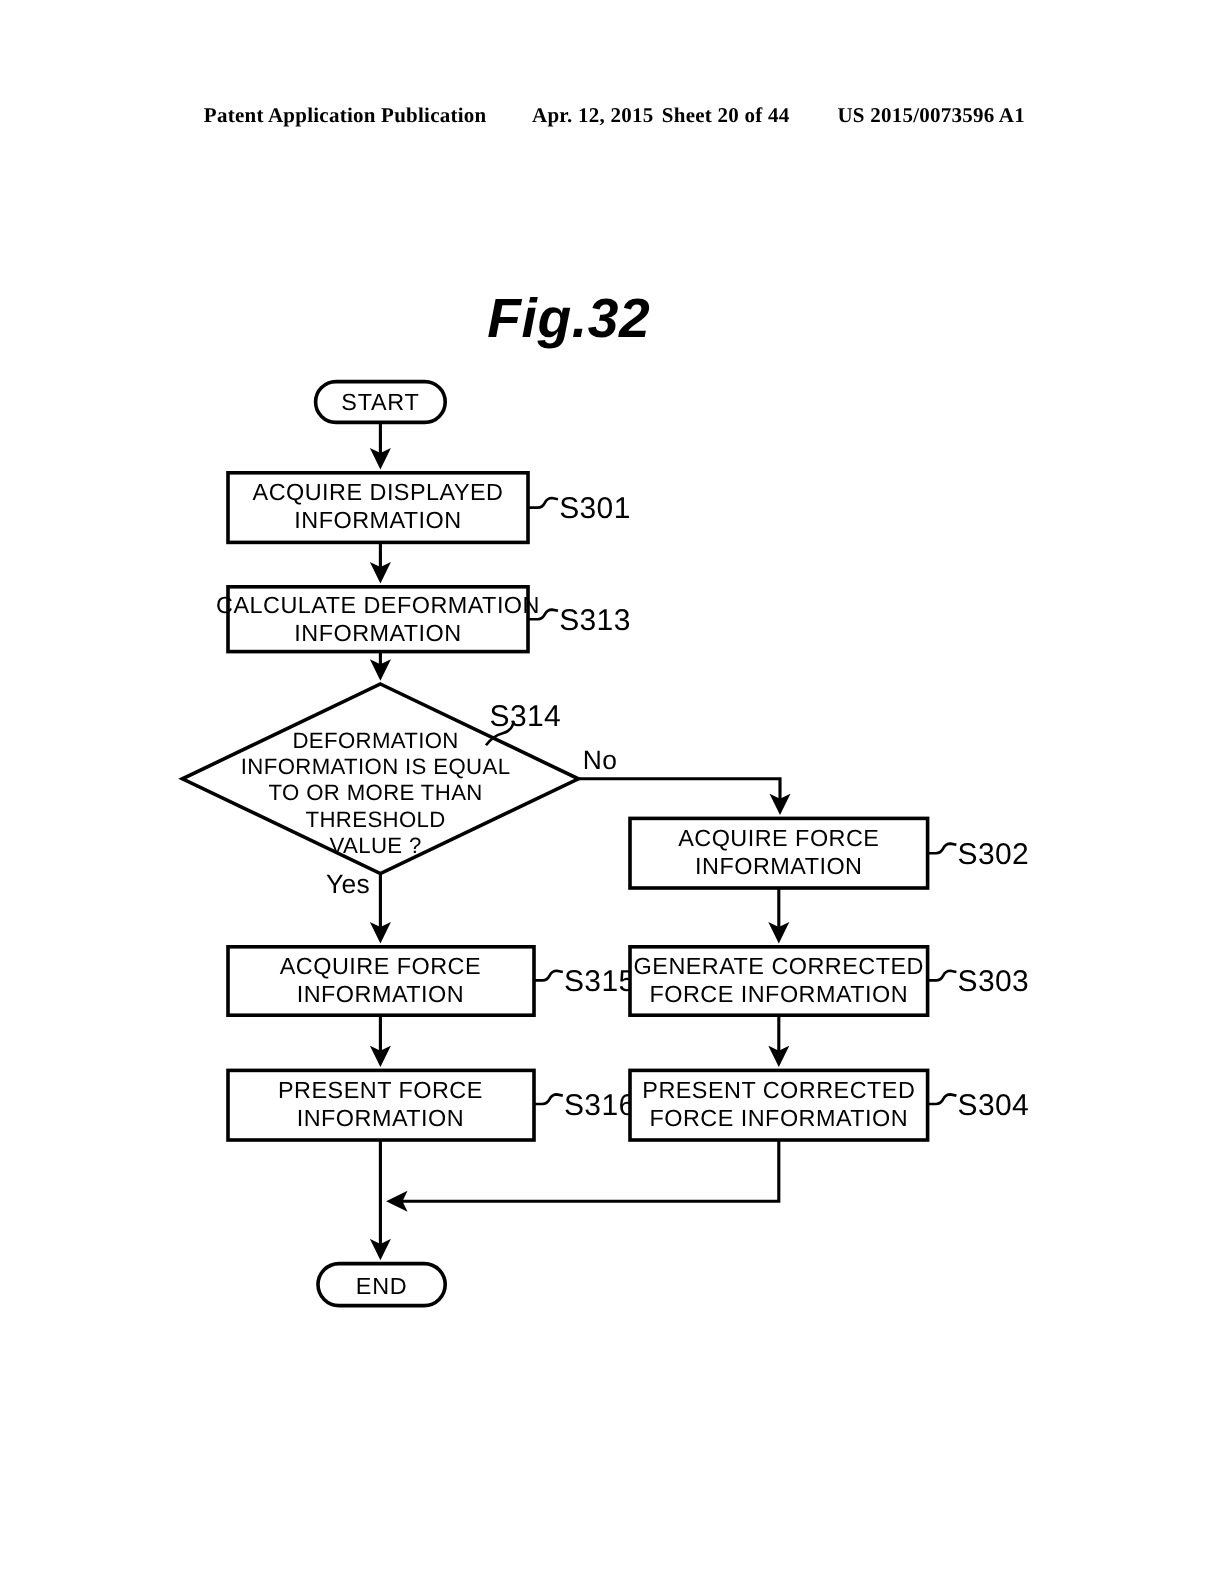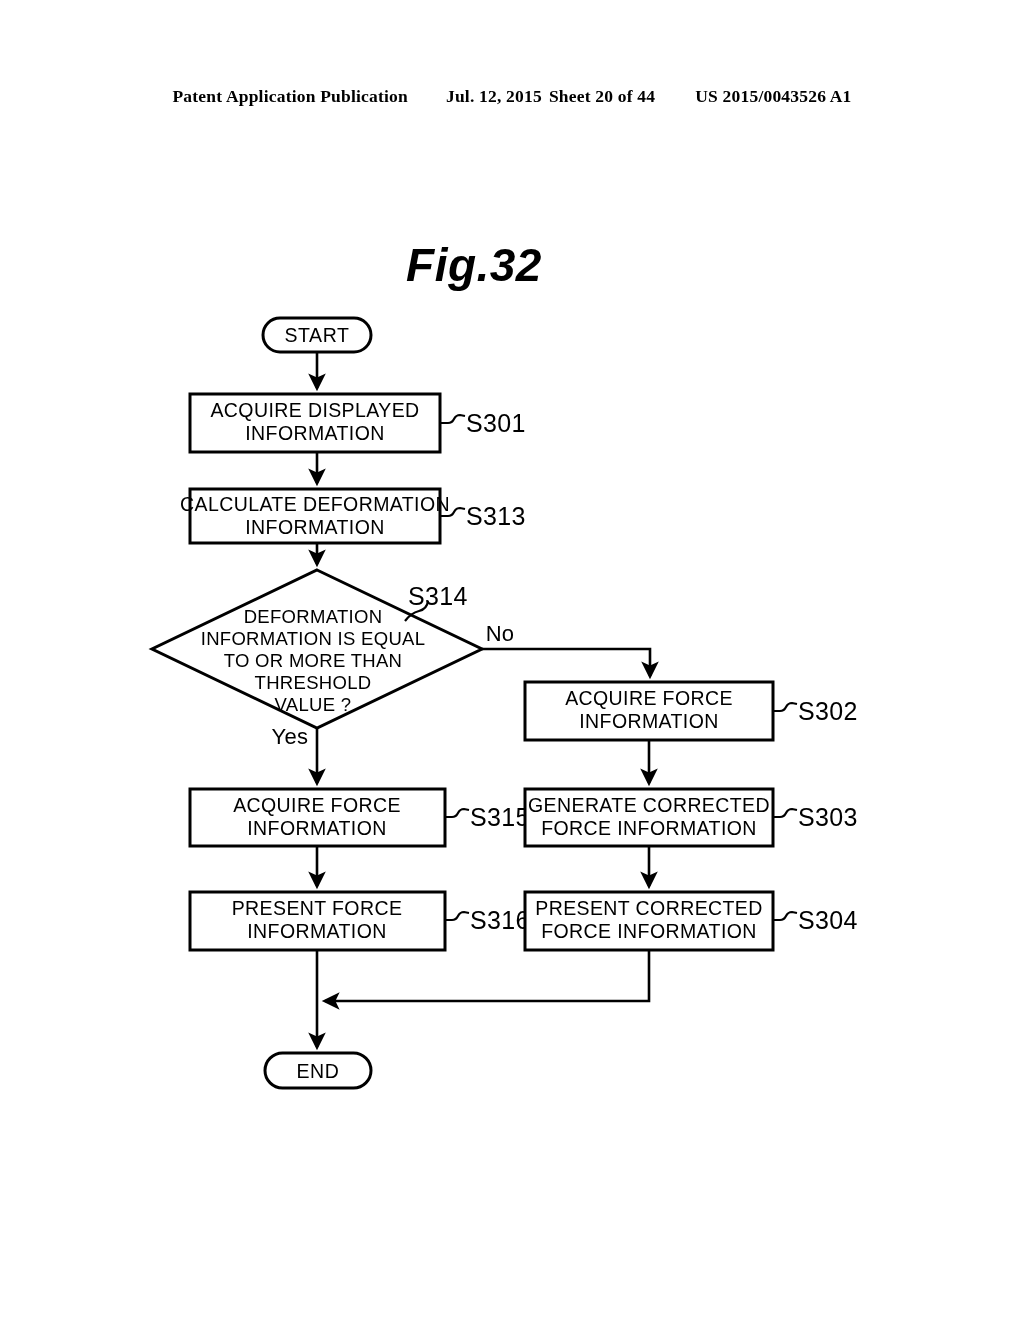--- a/index.html
+++ b/index.html
@@ -113,23 +113,23 @@
     letter-spacing: 0.3px;
   }
 </style>
 </head>
 <body>
 
 <div class="page">
 
   <div class="pub-header">
     <span class="seg-title">Patent Application Publication</span>
-    <span class="seg-date">Jul. 12, 2015</span>
+    <span class="seg-date">Apr. 12, 2015</span>
     <span class="seg-sheet">Sheet 20 of 44</span>
-    <span class="seg-num">US 2015/0043526 A1</span>
+    <span class="seg-num">US 2015/0073596 A1</span>
   </div>
 
   <div class="fig-title">Fig.32</div>
 
   <svg id="flow" viewBox="0 0 1024 1320">
     <defs>
       <marker id="arrow" viewBox="0 0 12 12" refX="9" refY="6" markerWidth="7.5" markerHeight="7.5" orient="auto-start-reverse">
         <path d="M 0 0.6 L 11 6 L 0 11.4 L 2.6 6 Z" fill="#000000"></path>
       </marker>
     </defs>

